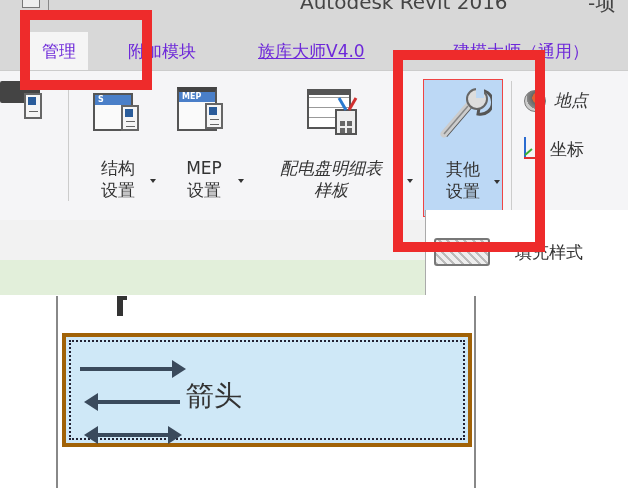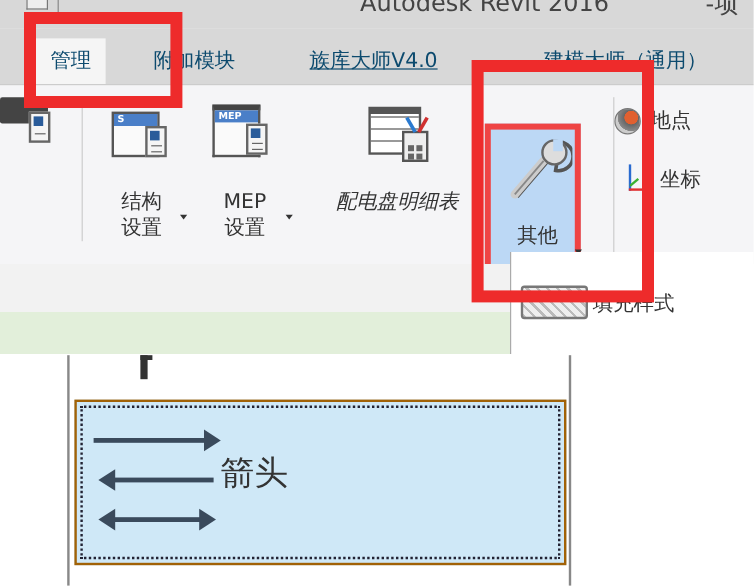--- a/index.html
+++ b/index.html
@@ -4,40 +4,40 @@
 <style>
   * { box-sizing: border-box; margin: 0; padding: 0; }
   body { width: 628px; height: 488px; background: #fff; position: relative; overflow: hidden;
          font-family: "DejaVu Sans", "Liberation Sans", sans-serif; color: #333; }
   .titlebar { position: absolute; left: 0; top: 0; width: 628px; height: 24px; background: #d8d8d8; overflow: hidden; }
   .titlebar .title { position: absolute; left: 300px; top: -10px; font-size: 20px; color: #444; white-space: nowrap; }
   .titlebar .title2 { position: absolute; left: 588px; top: -10px; font-size: 20px; color: #444; }
   .titlebar .qa { position: absolute; left: 22px; top: 0; width: 18px; height: 8px; border: 1px solid #777; border-top: none; background: #eee; }
   .titlebar .qa2 { position: absolute; left: 48px; top: 0; width: 1px; height: 10px; background: #888; }
   .tabs { position: absolute; left: 0; top: 24px; width: 628px; height: 46px; background: #d8d8d8; }
-  .tab { position: absolute; top: 8px; height: 38px; font-size: 17px; line-height: 38px; color: #0c4a6e; white-space: nowrap; }
+  .tab { position: absolute; top: 8px; height: 38px; font-size: 17px; line-height: 38px; color: #6d28d9; white-space: nowrap; }
   .tab.active { background: #f5f5f5; padding: 0 12px; }
   .ribbon { position: absolute; left: 0; top: 70px; width: 628px; height: 150px; background: #f5f5f7; border-top: 1px solid #ccc; }
   .lower { position: absolute; left: 0; top: 220px; width: 425px; height: 40px; background: #f2f2f2; }
   .greenbar { position: absolute; left: 0; top: 260px; width: 425px; height: 35px; background: #e2efda; }
   .panel-right { position: absolute; left: 425px; top: 210px; width: 203px; height: 85px; background: #fff; border-left: 1px solid #aaa; }
   .sep { position: absolute; width: 1px; background: #ccc; }
   .btn { position: absolute; text-align: center; font-size: 17px; line-height: 22px; color: #333; }
   .dd { position: absolute; width: 0; height: 0; border-left: 3px solid transparent; border-right: 3px solid transparent; border-top: 4px solid #333; }
   .icon-doc { position: absolute; width: 40px; height: 38px; border: 2px solid #555; background: #fafafa; }
   .icon-doc .hdr { position: absolute; left: 0; top: 0; width: 100%; height: 10px; background: #4a7fc8; color: #fff; font-size: 8px; line-height: 10px; padding-left: 3px; font-weight: bold; }
   .icon-card { position: absolute; width: 18px; height: 26px; border: 2px solid #666; background: #f5f5f5; }
   .icon-card i { position: absolute; left: 2px; top: 2px; width: 8px; height: 8px; background: #2a5c9a; }
   .icon-card b { position: absolute; left: 3px; width: 9px; height: 1px; background: #666; }
   .small-row { position: absolute; font-size: 17px; color: #333; display: flex; align-items: center; gap: 8px; white-space: nowrap; }
   .globe { width: 22px; height: 22px; border-radius: 50%; background: radial-gradient(circle at 65% 35%, #e06030 30%, #666 32%, #888 60%, #ccc 62%); border: 1px solid #777; }
   .loc { width: 22px; height: 22px; border-radius: 50%; border: 2px solid #666; background: #ddd; }
   .red-box { position: absolute; border: 10px solid #ee2b2b; }
   .canvas-line { position: absolute; width: 2px; background: #888; }
-  .arrow-box { position: absolute; left: 62px; top: 333px; width: 410px; height: 138px; background: #cfe8f7; border: 2px solid #a16207; }
+  .arrow-box { position: absolute; left: 62px; top: 333px; width: 410px; height: 114px; background: #cfe8f7; border: 4px solid #a16207; }
   .arrow-box .dots { position: absolute; left: 3px; top: 3px; right: 3px; bottom: 3px; border: 2px dotted #223; }
   .arr { position: absolute; left: 14px; height: 4px; width: 100px; background: #3a4a5c; }
   .arr.r::after { content: ""; position: absolute; right: -6px; top: -7px; border-left: 14px solid #3a4a5c; border-top: 9px solid transparent; border-bottom: 9px solid transparent; }
   .arr.l::before { content: ""; position: absolute; left: -6px; top: -7px; border-right: 14px solid #3a4a5c; border-top: 9px solid transparent; border-bottom: 9px solid transparent; }
   .arrow-label { position: absolute; left: 120px; top: 40px; font-size: 28px; color: #333; }
   .cursor-mark { position: absolute; left: 117px; top: 296px; width: 6px; height: 20px; background: #333; }
   .cursor-mark::after { content: ""; position: absolute; left: 0; top: 0; width: 10px; height: 4px; background: #333; }
 </style>
 </head>
 <body>
@@ -113,61 +113,62 @@
         <div style="position:absolute;left:3px;top:10px;width:5px;height:5px;background:#666;"></div>
         <div style="position:absolute;left:10px;top:10px;width:5px;height:5px;background:#666;"></div>
         <div style="position:absolute;left:3px;top:17px;width:5px;height:5px;background:#666;"></div>
         <div style="position:absolute;left:10px;top:17px;width:5px;height:5px;background:#666;"></div>
       </div>
       <div style="position:absolute;left:34px;top:12px;width:3px;height:14px;background:#2a7ad0;transform:rotate(-30deg);"></div>
       <div style="position:absolute;left:44px;top:12px;width:3px;height:14px;background:#d03030;transform:rotate(30deg);"></div>
     </div>
     <div class="btn" style="left:-6px;top:86px;width:150px;font-style:italic;">
       <div>配电盘明细表</div>
+      <div>样板</div>
     </div>
     <div class="dd" style="left:145px;top:108px;"></div>
   </div>
 
-  <div style="position:absolute;left:404px;top:8px;width:80px;height:138px;background:#bcd8f5;border:5px solid #ef4444;margin-top:24px;">
+  <div style="position:absolute;left:423px;top:8px;width:80px;height:138px;background:#bcd8f5;border:1px solid #ef4444;">
     <div style="position:absolute;left:12px;top:4px;width:56px;height:60px;">
       <svg width="56" height="60" viewBox="0 0 56 60">
         <path d="M10 52 L34 24 A12 12 0 1 1 42 30 L44 18 L36 16 A12 12 0 0 0 34 24" fill="none" stroke="#555" stroke-width="3"></path>
         <path d="M8 50 L32 22" stroke="#ccc" stroke-width="7" stroke-linecap="round"></path>
         <path d="M8 50 L32 22" stroke="#888" stroke-width="1.5"></path>
         <circle cx="41" cy="15" r="10" fill="#ddd" stroke="#666" stroke-width="2"></circle>
         <rect x="40" y="4" width="8" height="10" fill="#bcd8f5"></rect>
       </svg>
     </div>
     <div class="btn" style="left:0;top:78px;width:78px;">
       <div>其他</div>
       <div>设置</div>
     </div>
     <div class="dd" style="left:70px;top:100px;"></div>
   </div>
   <div class="sep" style="left:511px;top:10px;height:130px;"></div>
 
-  <div class="small-row" style="left:512px;top:18px;">
+  <div class="small-row" style="left:524px;top:18px;font-style:italic;">
     <span class="globe"></span>
     <span>地点</span>
   </div>
   <div class="small-row" style="left:520px;top:66px;align-items:flex-end;">
     <span style="position:relative;width:22px;height:24px;">
       <span style="position:absolute;left:4px;top:0;width:2px;height:22px;background:#2a6bd0;"></span>
       <span style="position:absolute;left:4px;top:20px;width:18px;height:2px;background:#e03030;"></span>
       <span style="position:absolute;left:4px;top:14px;width:9px;height:2px;background:#3ab030;transform:rotate(-40deg);"></span>
     </span>
     <span>坐标</span>
   </div>
 </div>
 
 <div class="lower"></div>
 <div class="greenbar"></div>
 
 <div class="panel-right">
-  <div style="position:absolute;left:8px;top:28px;display:flex;align-items:center;gap:4px;">
+  <div style="position:absolute;left:8px;top:28px;display:flex;align-items:center;gap:25px;">
     <span style="width:56px;height:28px;border:2px solid #777;border-radius:3px;background:
           repeating-linear-gradient(45deg,#bbb 0 2px,#eee 2px 6px),repeating-linear-gradient(-45deg,#bbb 0 2px,transparent 2px 6px);"></span>
     <span style="font-size:17px;color:#333;">填充样式</span>
   </div>
 </div>
 
 <div class="canvas-line" style="left:56px;top:296px;height:192px;"></div>
 <div class="canvas-line" style="left:474px;top:296px;height:192px;"></div>
 <div class="cursor-mark"></div>
 

